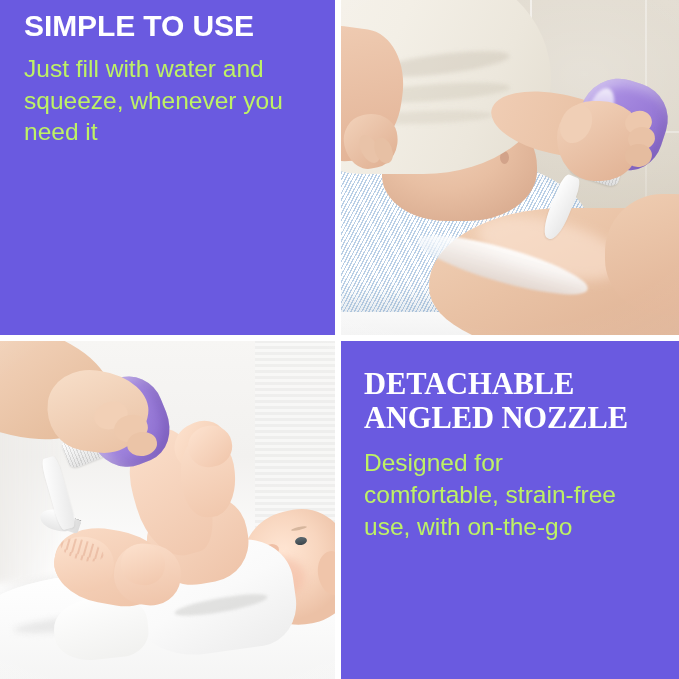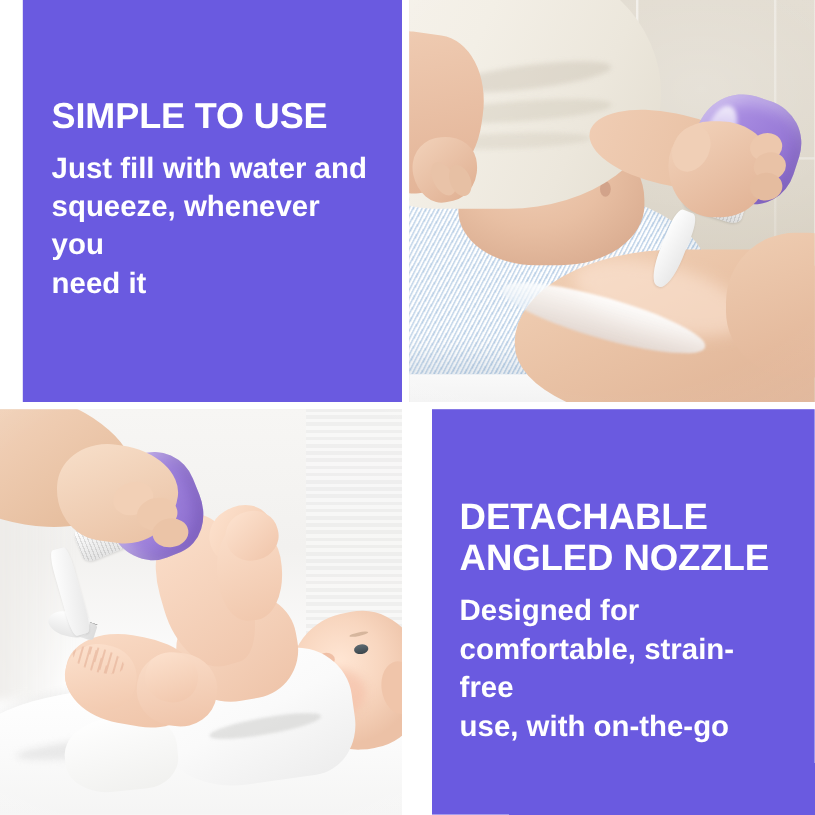--- a/index.html
+++ b/index.html
@@ -22,41 +22,40 @@
 
   .gap { background:#ffffff; }
 
   
   .panel-text {
     background:#6a5ae0;
     position:relative;
     overflow:hidden;
     display:flex;
     flex-direction:column;
-    justify-content:center;
+    justify-content:flex-start;
     padding:10px 24px;
-    margin-left:19px;
   }
 
   .panel-text.tl { grid-column:1; grid-row:1; padding-top:10px; }
   .panel-text.br { grid-column:3; grid-row:3; padding-left:23px; padding-top:26px; }
 
   .headline {
     color:#ffffff;
     font-weight:bold;
     font-size:30px;
     line-height:1.06;
     letter-spacing:-0.1px;
     white-space:pre-line;
   }
-  .panel-text.br .headline { font-size:30.5px; line-height:1.12; }
+  .panel-text.br .headline { font-size:30.5px; line-height:1.12;font-family:Liberation Serif, serif; }
 
   .subline {
-    color:#ffffff;
-    font-weight:bold;
+    color:#bef264;
+    font-weight:normal;
     font-size:24.5px;
     line-height:1.3;
     margin-top:11px;
     white-space:pre-line;
   }
   .panel-text.br .subline { margin-top:12px; font-size:24.5px; }
 
   
   .panel-photo {
     position:relative;

